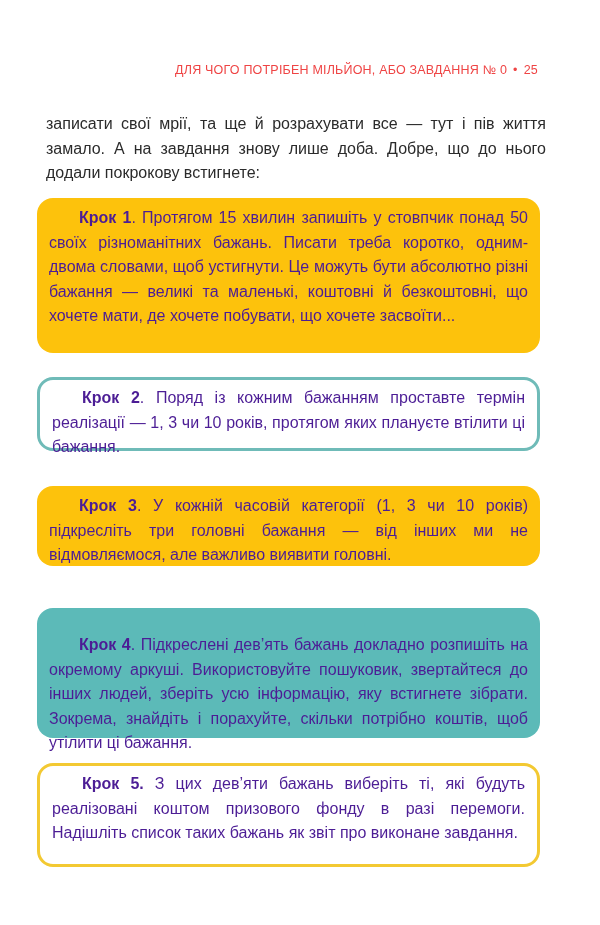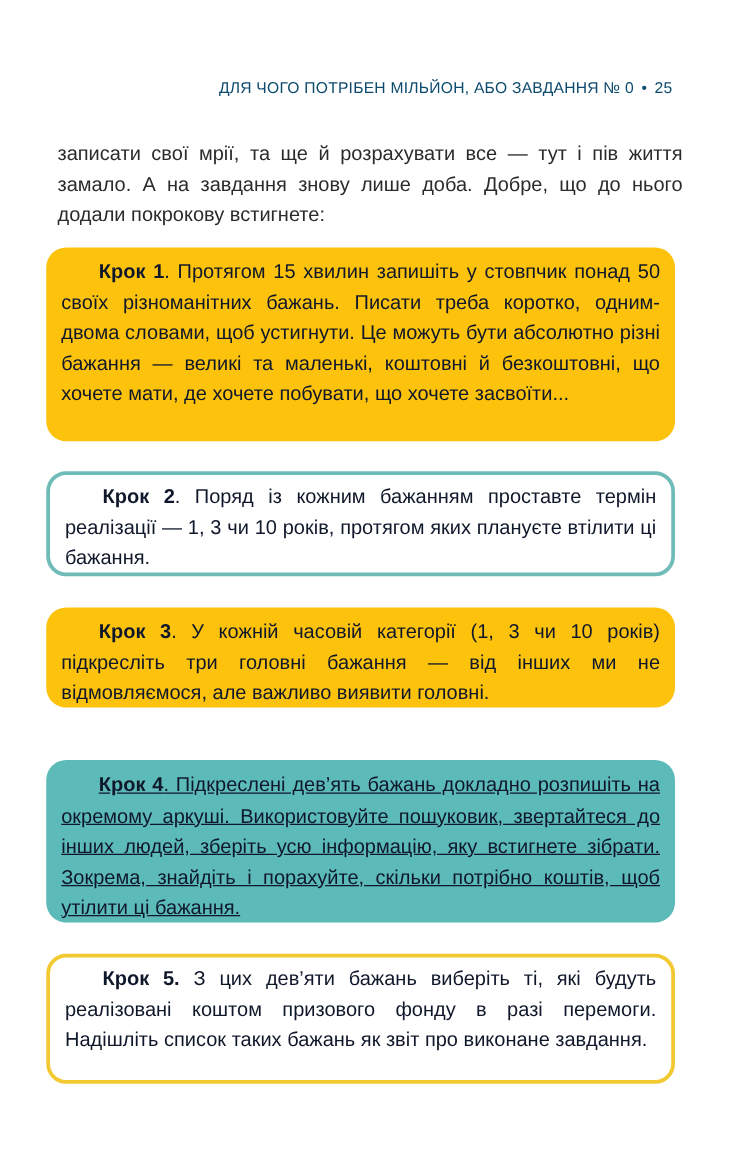--- a/index.html
+++ b/index.html
@@ -2,43 +2,43 @@
 <html><head>
 <meta charset="utf-8">
 <style>
   html, body { margin: 0; padding: 0; }
   body {
     width: 600px; height: 925px; background: #ffffff; position: relative; overflow: hidden;
     font-family: "Liberation Sans", "DejaVu Sans", sans-serif; color: #2b2b2b;
   }
   .running-head {
     position: absolute; top: 63px; right: 62px;
-    font-size: 12.5px; letter-spacing: 0.2px; color: #0c4a6e; white-space: nowrap;
+    font-size: 12.5px; letter-spacing: 0.2px; color: #ef4444; white-space: nowrap;
   }
   .running-head .bullet { margin: 0 6px; }
   .intro {
     position: absolute; left: 46px; top: 112px; width: 500px;
     font-size: 16px; line-height: 24.5px; text-align: justify;
   }
   .intro p { margin: 0; }
   .step {
     position: absolute; left: 37px; width: 503px; box-sizing: border-box;
     border-radius: 16px; padding: 8px 12px 8px 12px;
-    font-size: 16px; line-height: 24.5px; text-align: justify; color: #0f172a;
+    font-size: 16px; line-height: 24.5px; text-align: justify; color: #4c1d95;
   }
   .step p { margin: 0; text-indent: 30px; }
   .step .lbl { font-weight: bold; }
   .step.filled-yellow { background: #fdc20c; }
   .step.filled-teal { background: #5cbab8; }
   .step.outline-teal { background: #fff; border: 3.5px solid #6fbbb8; }
   .step.outline-yellow { background: #fff; border: 3.5px solid #f3c932; }
   #s1 { top: 198px; height: 155px; padding-top: 8px; }
-  #s2 { top: 377px; height: 84px; padding-top: 6px; }
+  #s2 { top: 377px; height: 74px; padding-top: 6px; }
   #s3 { top: 486px; height: 80px; padding-top: 8px; }
-  #s4 { top: 608px; height: 130px; padding-top: 9px; text-decoration: underline; }
+  #s4 { top: 608px; height: 130px; padding-top: 25px; }
   #s5 { top: 763px; height: 104px; padding-top: 6px; }
 </style>
 </head>
 <body>
 
 <div class="running-head">
   <span>ДЛЯ ЧОГО ПОТРІБЕН МІЛЬЙОН, АБО ЗАВДАННЯ № 0</span><span class="bullet">•</span><span>25</span>
 </div>
 
 <div class="intro">

